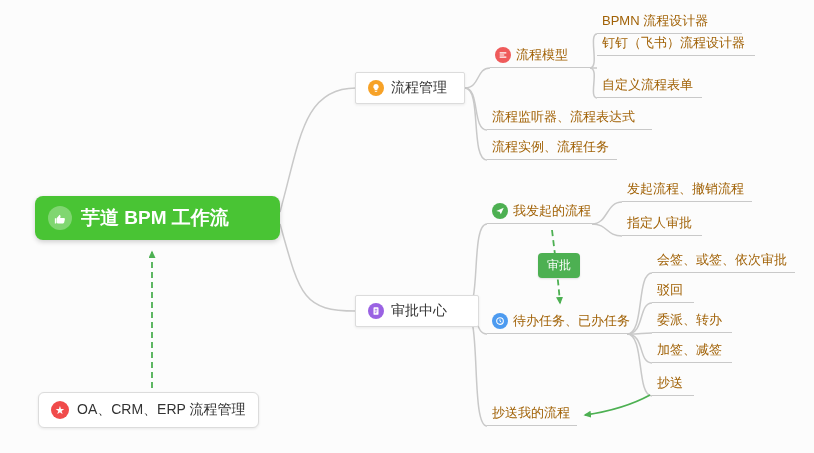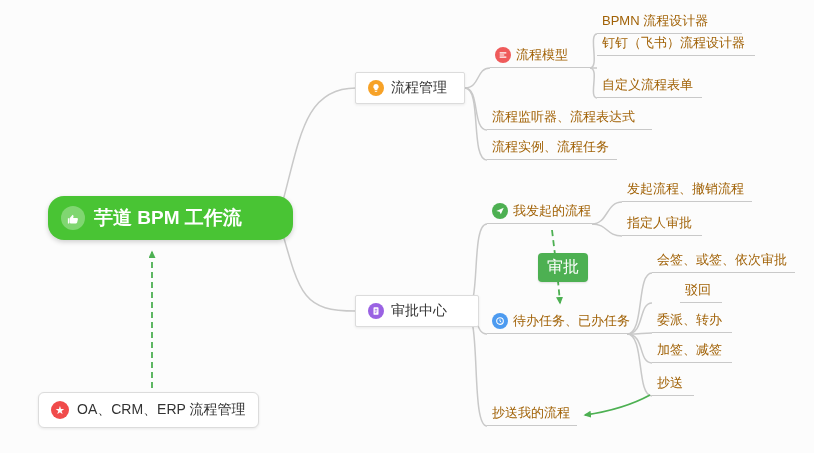--- a/index.html
+++ b/index.html
@@ -17,26 +17,25 @@
   }
   svg.links { position:absolute; left:0; top:0; }
   svg.links path.grey { stroke:#c9c9c9; stroke-width:1.5; fill:none; }
   svg.links path.green { stroke:#4db052; stroke-width:1.8; fill:none; }
   svg.links path.dashed { stroke-dasharray:6 4; }
 
   .node { position:absolute; display:flex; align-items:center; white-space:nowrap; }
 
   .root-node {
     left:35px; top:196px; width:245px; height:44px;
-    background:#49c434; border-radius:16px;
+    background:#49c434; border-radius:8px;
     color:#fff; font-size:19px; font-weight:bold;
     padding:0 13px; gap:9px;
     box-shadow:0 2px 5px rgba(0,0,0,.18);
     cursor:pointer;
-    margin-left:13px;
   }
   .root-icon {
     width:24px; height:24px; border-radius:50%;
     background:rgba(255,255,255,.3);
     display:flex; align-items:center; justify-content:center;
     flex:0 0 24px;
   }
 
   .box-node {
     background:#fff; border:1px solid #dcdcdc; border-radius:2px;
@@ -71,21 +70,21 @@
   }
   .dot-sm {
     width:18px; height:18px; border-radius:50%;
     display:inline-flex; align-items:center; justify-content:center;
     flex:0 0 18px; color:#fff; font-size:11px; line-height:1;
   }
 
   .badge {
     position:absolute; left:538px; top:253px;
     background:#4db052; color:#fff;
-    font-size:16px; padding:4px 9px; border-radius:4px;
+    font-size:12px; padding:4px 9px; border-radius:4px;
     box-shadow:0 1px 2px rgba(0,0,0,.12);
     cursor:pointer;
   }
 </style>
 </head>
 <body>
 
 <div class="canvas">
 
   <svg class="links" width="814" height="453">
@@ -204,21 +203,21 @@
           <circle cx="6" cy="6" r="4" fill="none" stroke="#fff" stroke-width="1.3"></circle>
           <path d="M6 4v2.3l1.6 1" stroke="#fff" stroke-width="1.2" fill="none"></path>
         </svg>
     </span>
     <span>待办任务、已办任务</span>
   </div>
 
   <div class="leaf" style="left:652px; top:251px; width:143px;">
     <span>会签、或签、依次审批</span>
   </div>
-  <div class="leaf" style="left:680px; top:281px; width:42px;">
+  <div class="leaf" style="left:652px; top:281px; width:42px;">
     <span>驳回</span>
   </div>
   <div class="leaf" style="left:652px; top:311px; width:80px;">
     <span>委派、转办</span>
   </div>
   <div class="leaf" style="left:652px; top:341px; width:80px;">
     <span>加签、减签</span>
   </div>
   <div class="leaf" style="left:652px; top:374px; width:42px;">
     <span>抄送</span>

